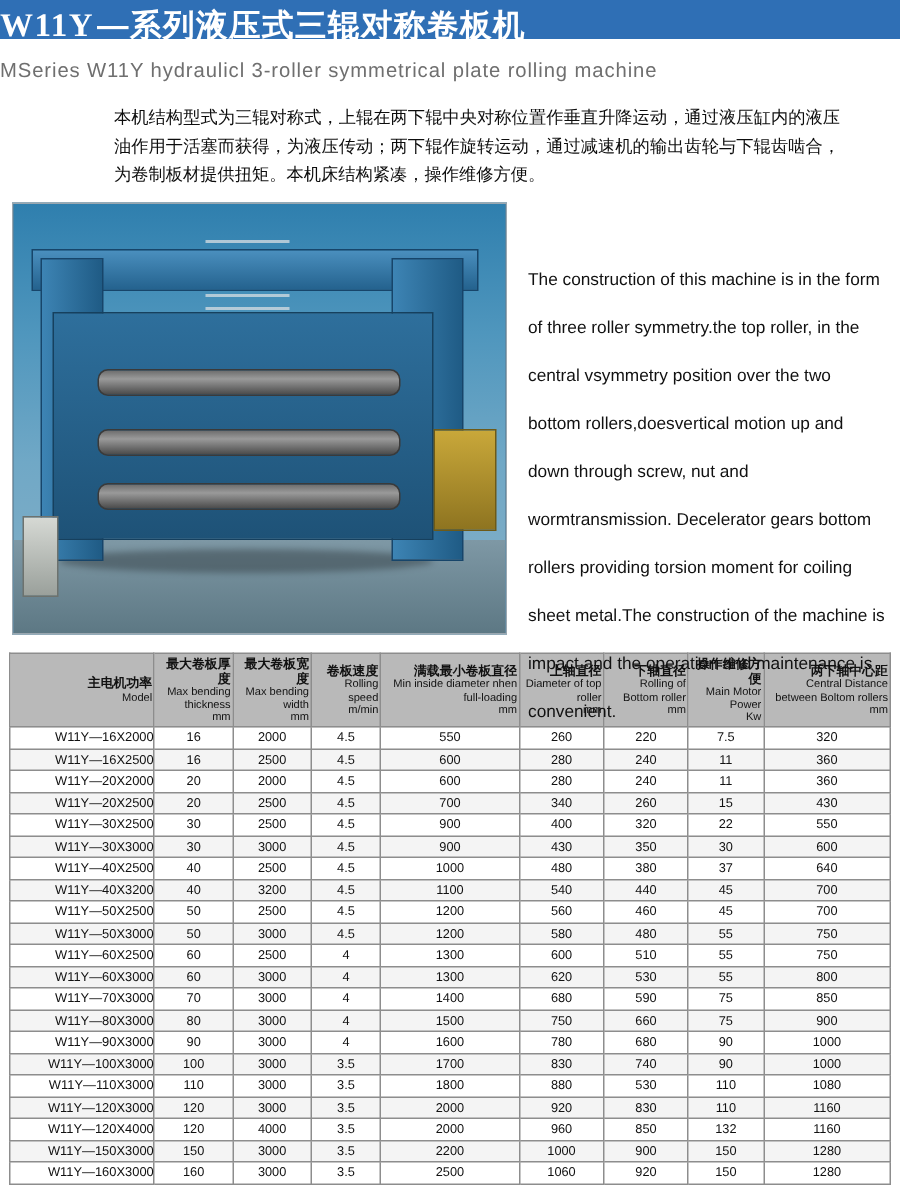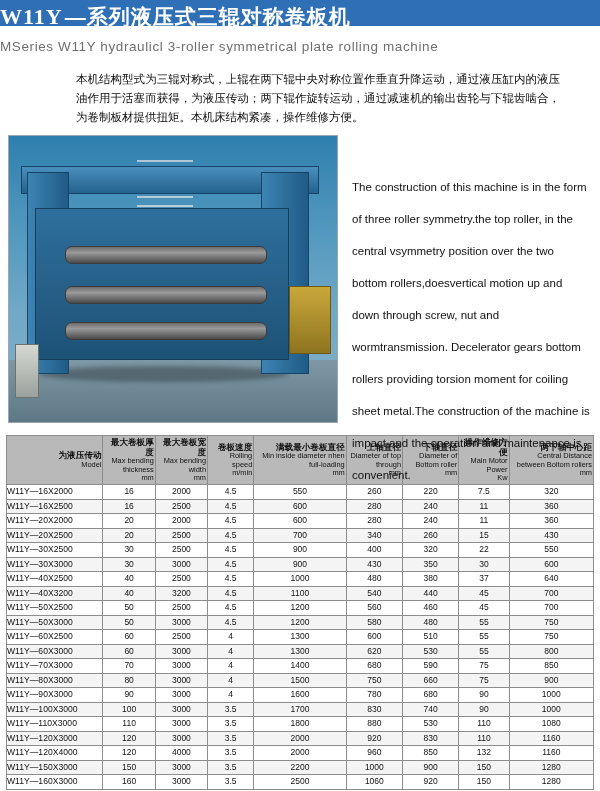--- a/index.html
+++ b/index.html
@@ -149,21 +149,21 @@
     font-weight:bold;
     height:42px;
     vertical-align:middle;
     padding:2px 1px;
     text-align:right;
   }
   thead th .cn{display:block;font-size:8.6px;}
   thead th .en{display:block;font-size:7.4px;font-weight:normal;}
   tbody td{background:#ffffff;}
   tbody tr:nth-child(even) td{background:#f4f4f4;}
-  tbody td.model{text-align:left;font-size:8.6px;}
+  tbody td.model{text-align:right;font-size:8.6px;}
 </style>
 </head>
 <body>
 
 <div class="page">
 
   <div class="header-band">
     <div class="title-row">
       <span class="logo">W11Y</span>
       <span class="title-cn">—系列液压式三辊对称卷板机</span>
@@ -201,21 +201,21 @@
           <col style="width:46px">
         <col style="width:92px">
           <col style="width:56px">
           <col style="width:56px">
           <col style="width:50px">
           <col style="width:84px">
       </colgroup>
       <thead>
         <tr>
           <th>
-            <span class="cn">为液压传动</span>
+            <span class="cn">主电机功率</span>
             <span class="en">Model</span>
             <span class="en"></span>
           </th>
           <th>
             <span class="cn">最大卷板厚度</span>
             <span class="en">Max bending thickness</span>
             <span class="en">mm</span>
           </th>
           <th>
             <span class="cn">最大卷板宽度</span>
@@ -227,26 +227,26 @@
             <span class="en">Rolling speed</span>
             <span class="en">m/min</span>
           </th>
           <th>
             <span class="cn">满载最小卷板直径</span>
             <span class="en">Min inside diameter nhen full-loading</span>
             <span class="en">mm</span>
           </th>
           <th>
             <span class="cn">上轴直径</span>
-            <span class="en">Diameter of top through</span>
+            <span class="en">Diameter of top roller</span>
             <span class="en">mm</span>
           </th>
           <th>
             <span class="cn">下轴直径</span>
-            <span class="en">Diameter of Bottom roller</span>
+            <span class="en">Rolling of Bottom roller</span>
             <span class="en">mm</span>
           </th>
           <th>
             <span class="cn">操作维修方便</span>
             <span class="en">Main Motor Power</span>
             <span class="en">Kw</span>
           </th>
           <th>
             <span class="cn">两下轴中心距</span>
             <span class="en">Central Distance between Boltom rollers</span>

